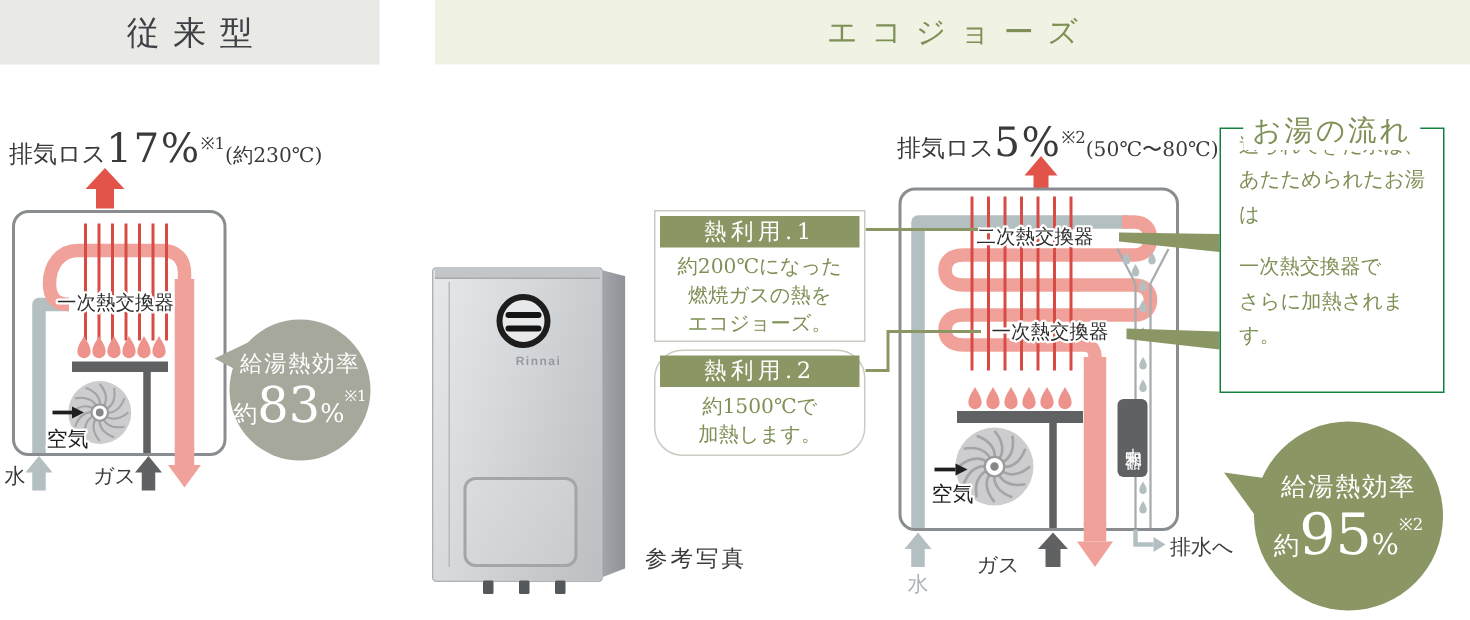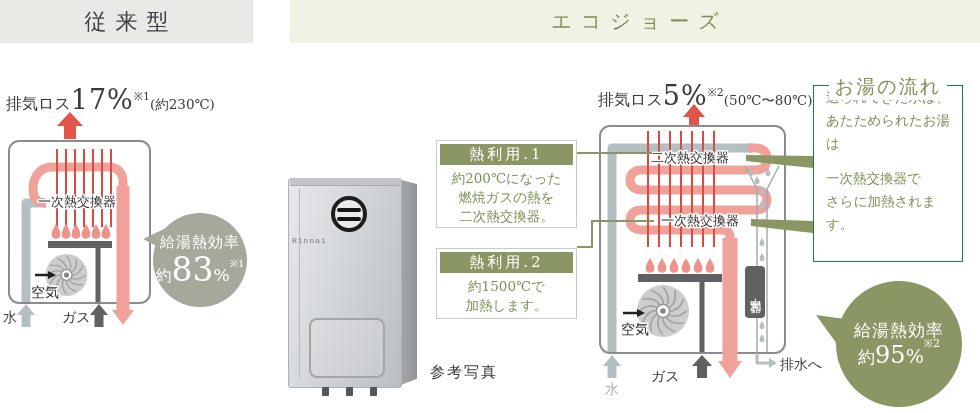--- a/index.html
+++ b/index.html
@@ -23,21 +23,21 @@
   .bubble .t1{font-size:15px;letter-spacing:1px;}
   .bubble .t2{display:flex;align-items:baseline;margin-top:1px;}
   .bubble .pre{font-size:16px;}
   .bubble .big{font-size:33px;line-height:1;}
   .bubble .unit{font-size:17px;}
   .bubble .bn{font-size:10px;position:relative;top:-14px;}
   .bubble-gray{left:153px;top:213px;width:94px;height:94px;background:#a5a89b;}
   .bubble-green{left:836px;top:281px;width:126px;height:126px;background:#8a9663;}
   .bubble-green .t1{font-size:17px;}
   .bubble-green .pre{font-size:17px;}
-  .bubble-green .big{font-size:24px;}
+  .bubble-green .big{font-size:38px;}
   .bubble-green .unit{font-size:19px;}
   .bubble-green .bn{font-size:11px;top:-16px;}
   
   .callout{background:#fff;border:1px solid #c9ccc2;padding:3px;box-sizing:border-box;text-align:center;}
   .callout .hd{background:#8a9663;color:#fff;font-size:15px;letter-spacing:3px;height:21px;line-height:21px;}
   .callout .bd{color:#7e9055;font-size:13.5px;line-height:19px;margin-top:4px;}
   
   .flowbox{left:813px;top:85px;width:150px;height:177px;border:1px solid #15803d;box-sizing:border-box;}
   .flowbox .title{position:absolute;top:-12px;left:50%;transform:translateX(-50%);background:#fff;padding:0 6px;
     color:#7e9055;font-size:19px;letter-spacing:2px;white-space:nowrap;}
@@ -48,21 +48,21 @@
   .unitphoto{left:288px;top:170px;width:136px;height:222px;}
   .unit-front{position:absolute;left:0;top:8px;width:114px;height:210px;border-radius:3px;
     background:linear-gradient(105deg,#e6e8ea 0%,#d6d9dc 40%,#c6c9cc 75%,#bcbfc2 100%);
     border:1px solid #aeb1b4;box-sizing:border-box;}
   .unit-side{position:absolute;left:113px;top:10px;width:16px;height:205px;
     background:linear-gradient(90deg,#a3a6aa,#8f9296);clip-path:polygon(0 0,100% 2%,100% 97%,0 100%);}
   .unit-cap{position:absolute;left:2px;top:8px;width:110px;height:7px;background:#c3c6c9;border-bottom:1px solid #a8abae;}
   .unit-vent{position:absolute;left:43px;top:26px;width:36px;height:36px;border-radius:50%;
     border:4px solid #1d1d1d;background:#e8e9ea;box-sizing:border-box;}
   .unit-vent .bar{position:absolute;left:2px;right:2px;height:4px;background:#141414;border-radius:2px;}
-  .unit-brand{position:absolute;left:4px;top:66px;width:114px;text-align:left;font-family:Liberation Mono, monospace;
+  .unit-brand{position:absolute;left:14px;top:66px;width:114px;text-align:center;font-family:Liberation Sans, sans-serif;
     font-size:8px;font-weight:bold;color:#95999d;letter-spacing:1px;}
   .unit-seam-v{position:absolute;left:11px;top:18px;width:1px;height:190px;background:#b7babd;}
   .unit-panel{position:absolute;left:21px;top:148px;width:72px;height:56px;border:2px solid #a3a6a9;border-radius:8px;
     background:linear-gradient(120deg,#dadcde,#c9ccce);}
   .unit-stub{position:absolute;bottom:-4px;width:7px;height:9px;background:#55585a;border-radius:1px;}
   .caption{left:430px;top:363px;font-size:15px;letter-spacing:2px;color:#3c3c3c;}
   
   .neutralizer{left:745px;top:266px;width:20px;height:52px;background:#5f6163;border-radius:4px;
     display:flex;align-items:center;justify-content:center;}
   .neutralizer span{writing-mode:vertical-rl;text-orientation:upright;color:#fff;font-size:11.5px;letter-spacing:2px;line-height:1;}
@@ -280,24 +280,24 @@
     <div class="unit-stub" style="left:58px;"></div>
     <div class="unit-stub" style="left:82px;"></div>
   </div>
   <div class="abs caption">参考写真</div>
 
   <div class="abs callout" style="left:436px;top:140px;width:141px;height:88px;">
     <div class="hd">熱利用.1</div>
     <div class="bd">
       <div>約200℃になった</div>
       <div>燃焼ガスの熱を</div>
-      <div>二次熱交換器。</div>
-    </div>
-  </div>
-  <div class="abs callout" style="left:436px;top:248px;width:141px;height:71px;">
+      <div>エコジョーズ。</div>
+    </div>
+  </div>
+  <div class="abs callout" style="left:436px;top:233px;width:141px;height:71px;border-radius:19px;">
     <div class="hd">熱利用.2</div>
     <div class="bd">
       <div>約1500℃で</div>
       <div>加熱します。</div>
     </div>
   </div>
 
   <div class="abs neutralizer">
     <span>中和器</span>
   </div>

